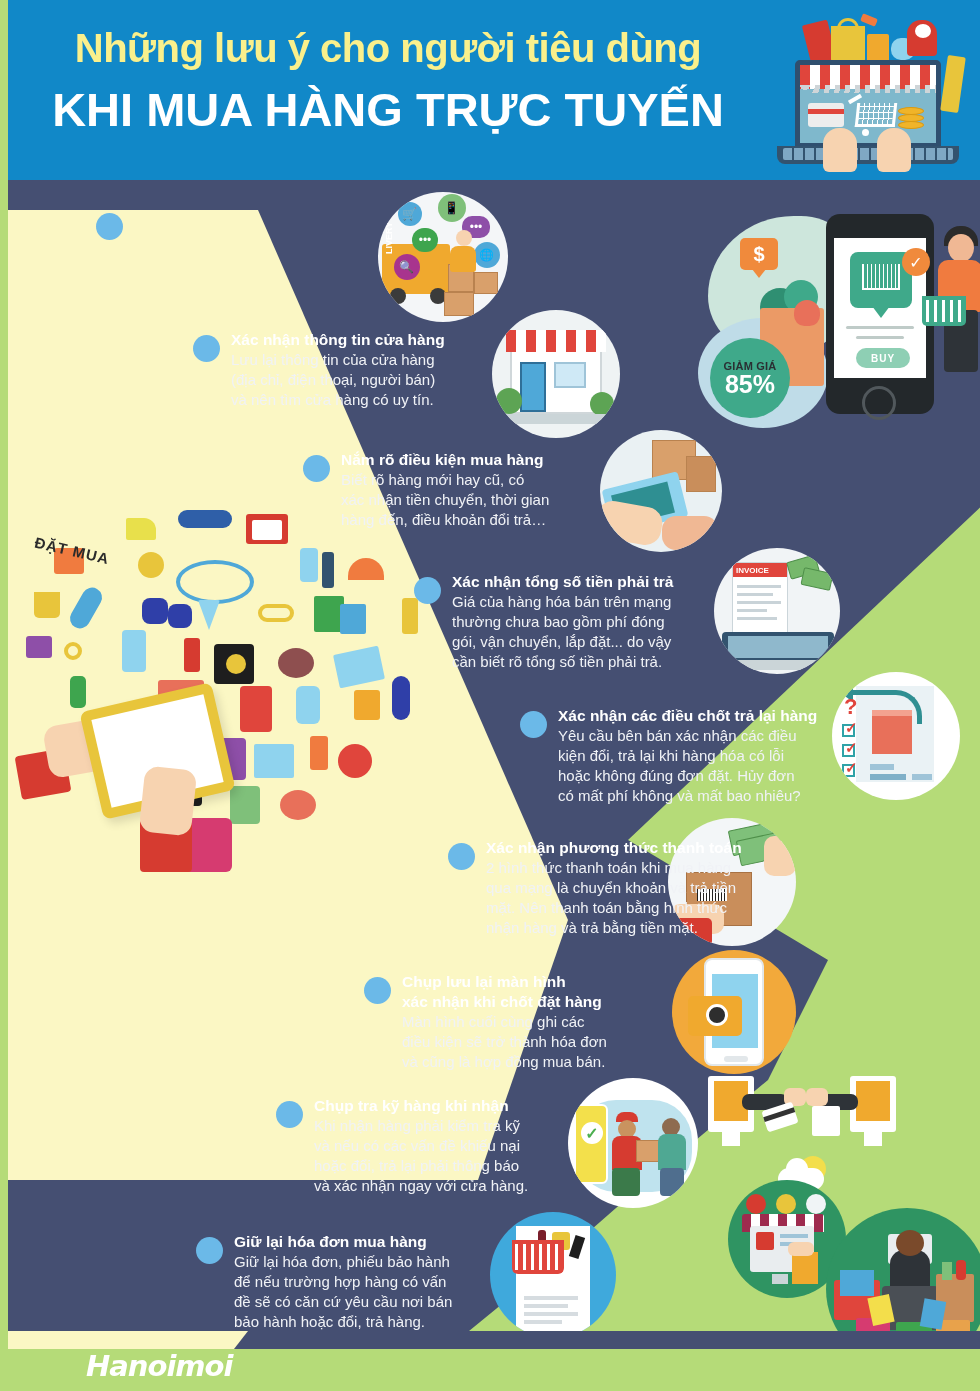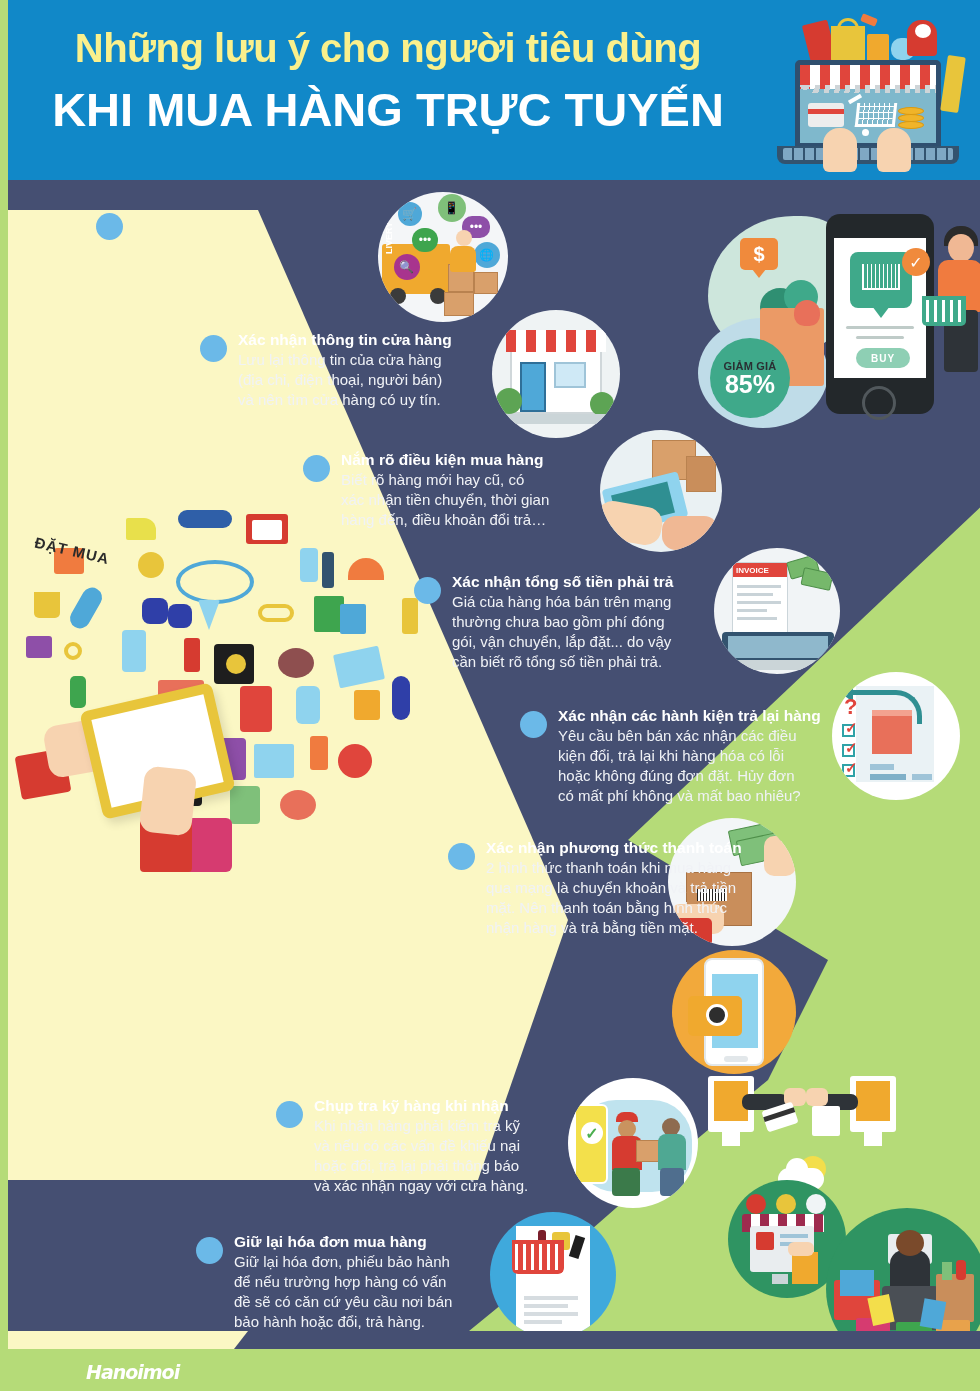--- a/index.html
+++ b/index.html
@@ -70,21 +70,21 @@
     background:#FBF7C4;
     clip-path: polygon(0 30px, 250px 30px, 560px 740px, 470px 1000px, 0 1000px);
   }
 
   
   .footer{position:absolute;left:0;bottom:0;width:980px;height:56px;background:#B5DB78;z-index:30;}
   .footer-slate{position:absolute;left:58px;bottom:42px;width:922px;height:18px;background:#454F72;
     clip-path:polygon(14px 0,922px 0,922px 18px,0 18px);}
   .footer-cream{position:absolute;left:0;bottom:42px;width:240px;height:18px;background:#FBF7C4;
     clip-path:polygon(0 0,240px 0,226px 18px,0 18px);}
-  .logo{position:absolute;left:78px;bottom:8px;color:#FFFFFF;font-size:19px;font-weight:bold;
+  .logo{position:absolute;left:78px;bottom:8px;color:#FFFFFF;font-size:29px;font-weight:bold;
     font-style:italic;letter-spacing:-1px;font-family:"DejaVu Sans", sans-serif;}
 
   
   .item{position:absolute;z-index:20;}
   .bullet{position:absolute;left:0;top:5px;width:27px;height:27px;border-radius:50%;background:#6BB9E8;}
   .itxt{margin-left:38px;}
   .ititle{color:#FFFFFF;font-size:15.5px;font-weight:bold;line-height:1.3;white-space:nowrap;}
   .idesc{color:#F0F2F6;font-size:15px;line-height:1.33;font-weight:400;white-space:pre-line;}
 
   
@@ -528,21 +528,21 @@
       <div style="position:absolute;left:110px;top:112px;width:34px;height:24px;background:#E8A24B;border-radius:2px;"></div>
       <div style="position:absolute;left:44px;top:88px;width:22px;height:28px;background:#F3DE4B;transform:rotate(-12deg);"></div>
       <div style="position:absolute;left:96px;top:92px;width:22px;height:28px;background:#4FA8D8;transform:rotate(10deg);"></div>
     </div>
   </div>
 
   <div class="item" style="left:88px;top:208px;width:330px;">
     <div class="bullet"></div>
   </div>
 
-  <div class="item" style="left:192px;top:330px;width:340px;">
+  <div class="item" style="left:185px;top:330px;width:340px;">
     <div class="bullet"></div>
     <div class="itxt">
       <div class="ititle">Xác nhận thông tin cửa hàng</div>
       <div class="idesc">Lưu lại thông tin của cửa hàng
 (địa chỉ, điện thoại, người bán)
 và nên tìm cửa hàng có uy tín.</div>
     </div>
   </div>
 
   <div class="item" style="left:295px;top:450px;width:330px;">
@@ -562,39 +562,49 @@
       <div class="idesc">Giá của hàng hóa bán trên mạng
 thường chưa bao gồm phí đóng
 gói, vận chuyển, lắp đặt... do vậy
 cần biết rõ tổng số tiền phải trả.</div>
     </div>
   </div>
 
   <div class="item" style="left:512px;top:706px;width:350px;">
     <div class="bullet"></div>
     <div class="itxt">
-      <div class="ititle">Xác nhận các hành kiện trả lại hàng</div>
+      <div class="ititle">Xác nhận các điều chốt trả lại hàng</div>
       <div class="idesc">Yêu cầu bên bán xác nhận các điều
 kiện đổi, trả lại khi hàng hóa có lỗi
 hoặc không đúng đơn đặt. Hủy đơn
 có mất phí không và mất bao nhiêu?</div>
     </div>
   </div>
 
   <div class="item" style="left:440px;top:838px;width:350px;">
     <div class="bullet"></div>
     <div class="itxt">
       <div class="ititle">Xác nhận phương thức thanh toán</div>
       <div class="idesc">2 hình thức thanh toán khi mua hàng
 qua mạng là chuyển khoản và trả tiền
 mặt. Nên thanh toán bằng hình thức
 nhận hàng và trả bằng tiền mặt.</div>
     </div>
   </div>
 
+  <div class="item" style="left:356px;top:972px;width:330px;">
+    <div class="bullet"></div>
+    <div class="itxt">
+      <div class="ititle">Chụp lưu lại màn hình</div>
+      <div class="ititle">xác nhận khi chốt đặt hàng</div>
+      <div class="idesc">Màn hình cuối cùng ghi các
+điều kiện sẽ trở thành hóa đơn
+và cũng là hợp đồng mua bán.</div>
+    </div>
+  </div>
 
   <div class="item" style="left:268px;top:1096px;width:340px;">
     <div class="bullet"></div>
     <div class="itxt">
       <div class="ititle">Chụp tra kỹ hàng khi nhận</div>
       <div class="idesc">Khi nhận hàng phải kiểm tra kỹ
 và nếu có các vấn đề khiếu nại
 hoặc đổi, trả lại phải thông báo
 và xác nhận ngay với cửa hàng.</div>
     </div>

